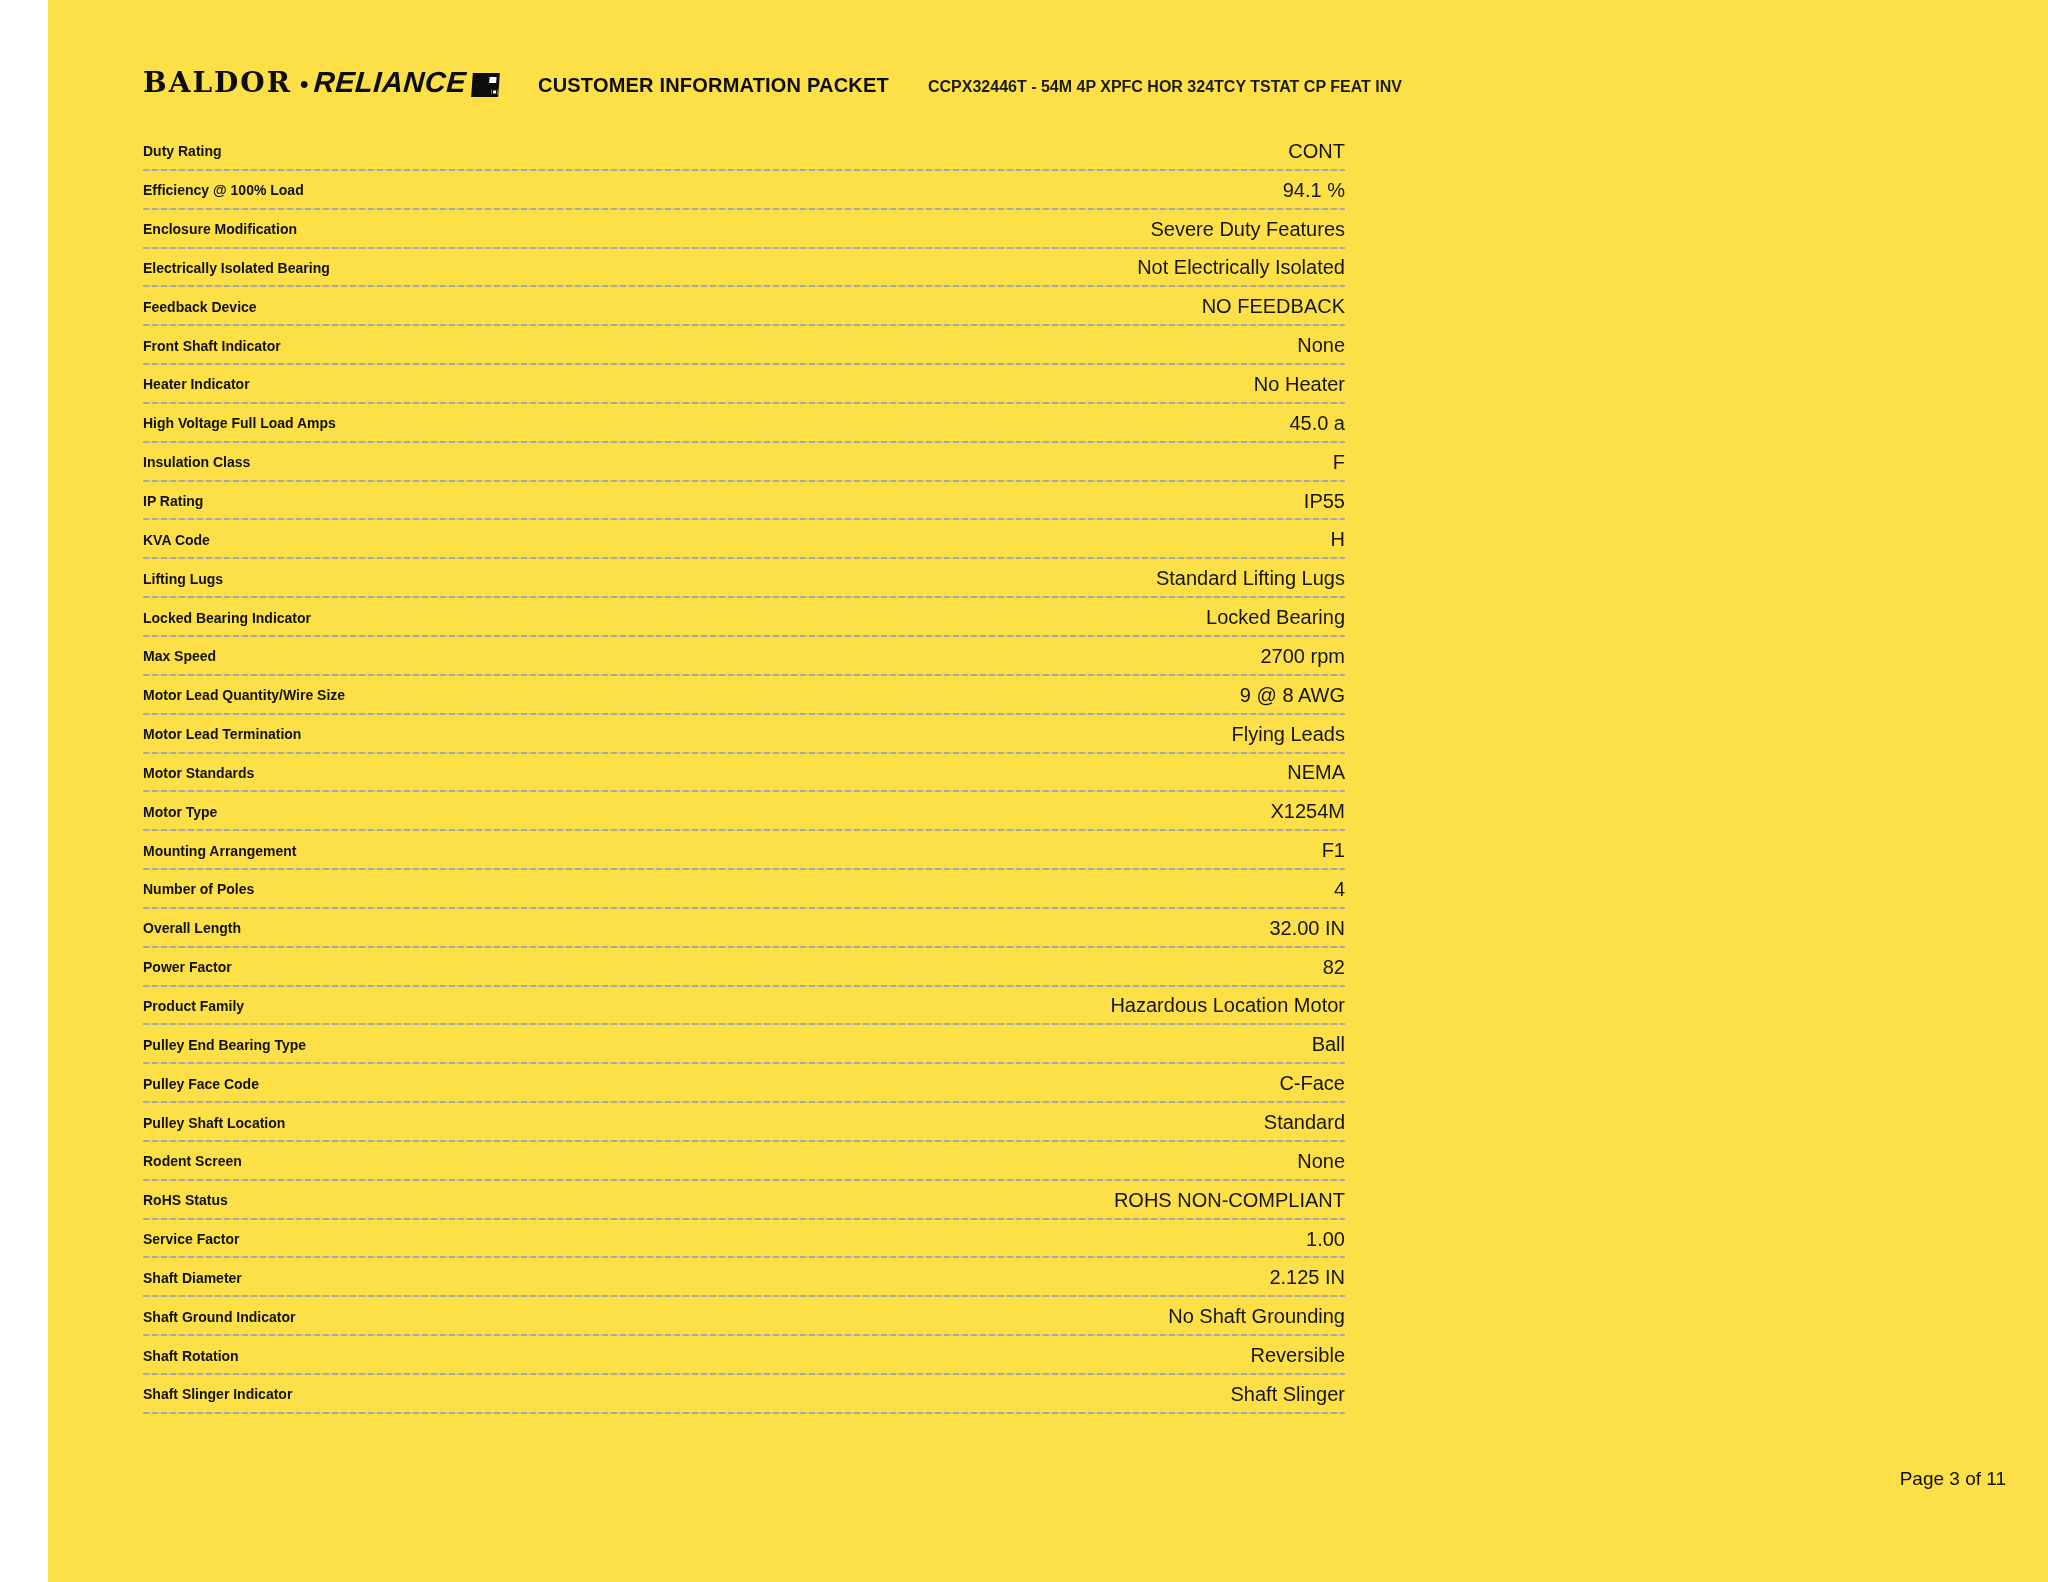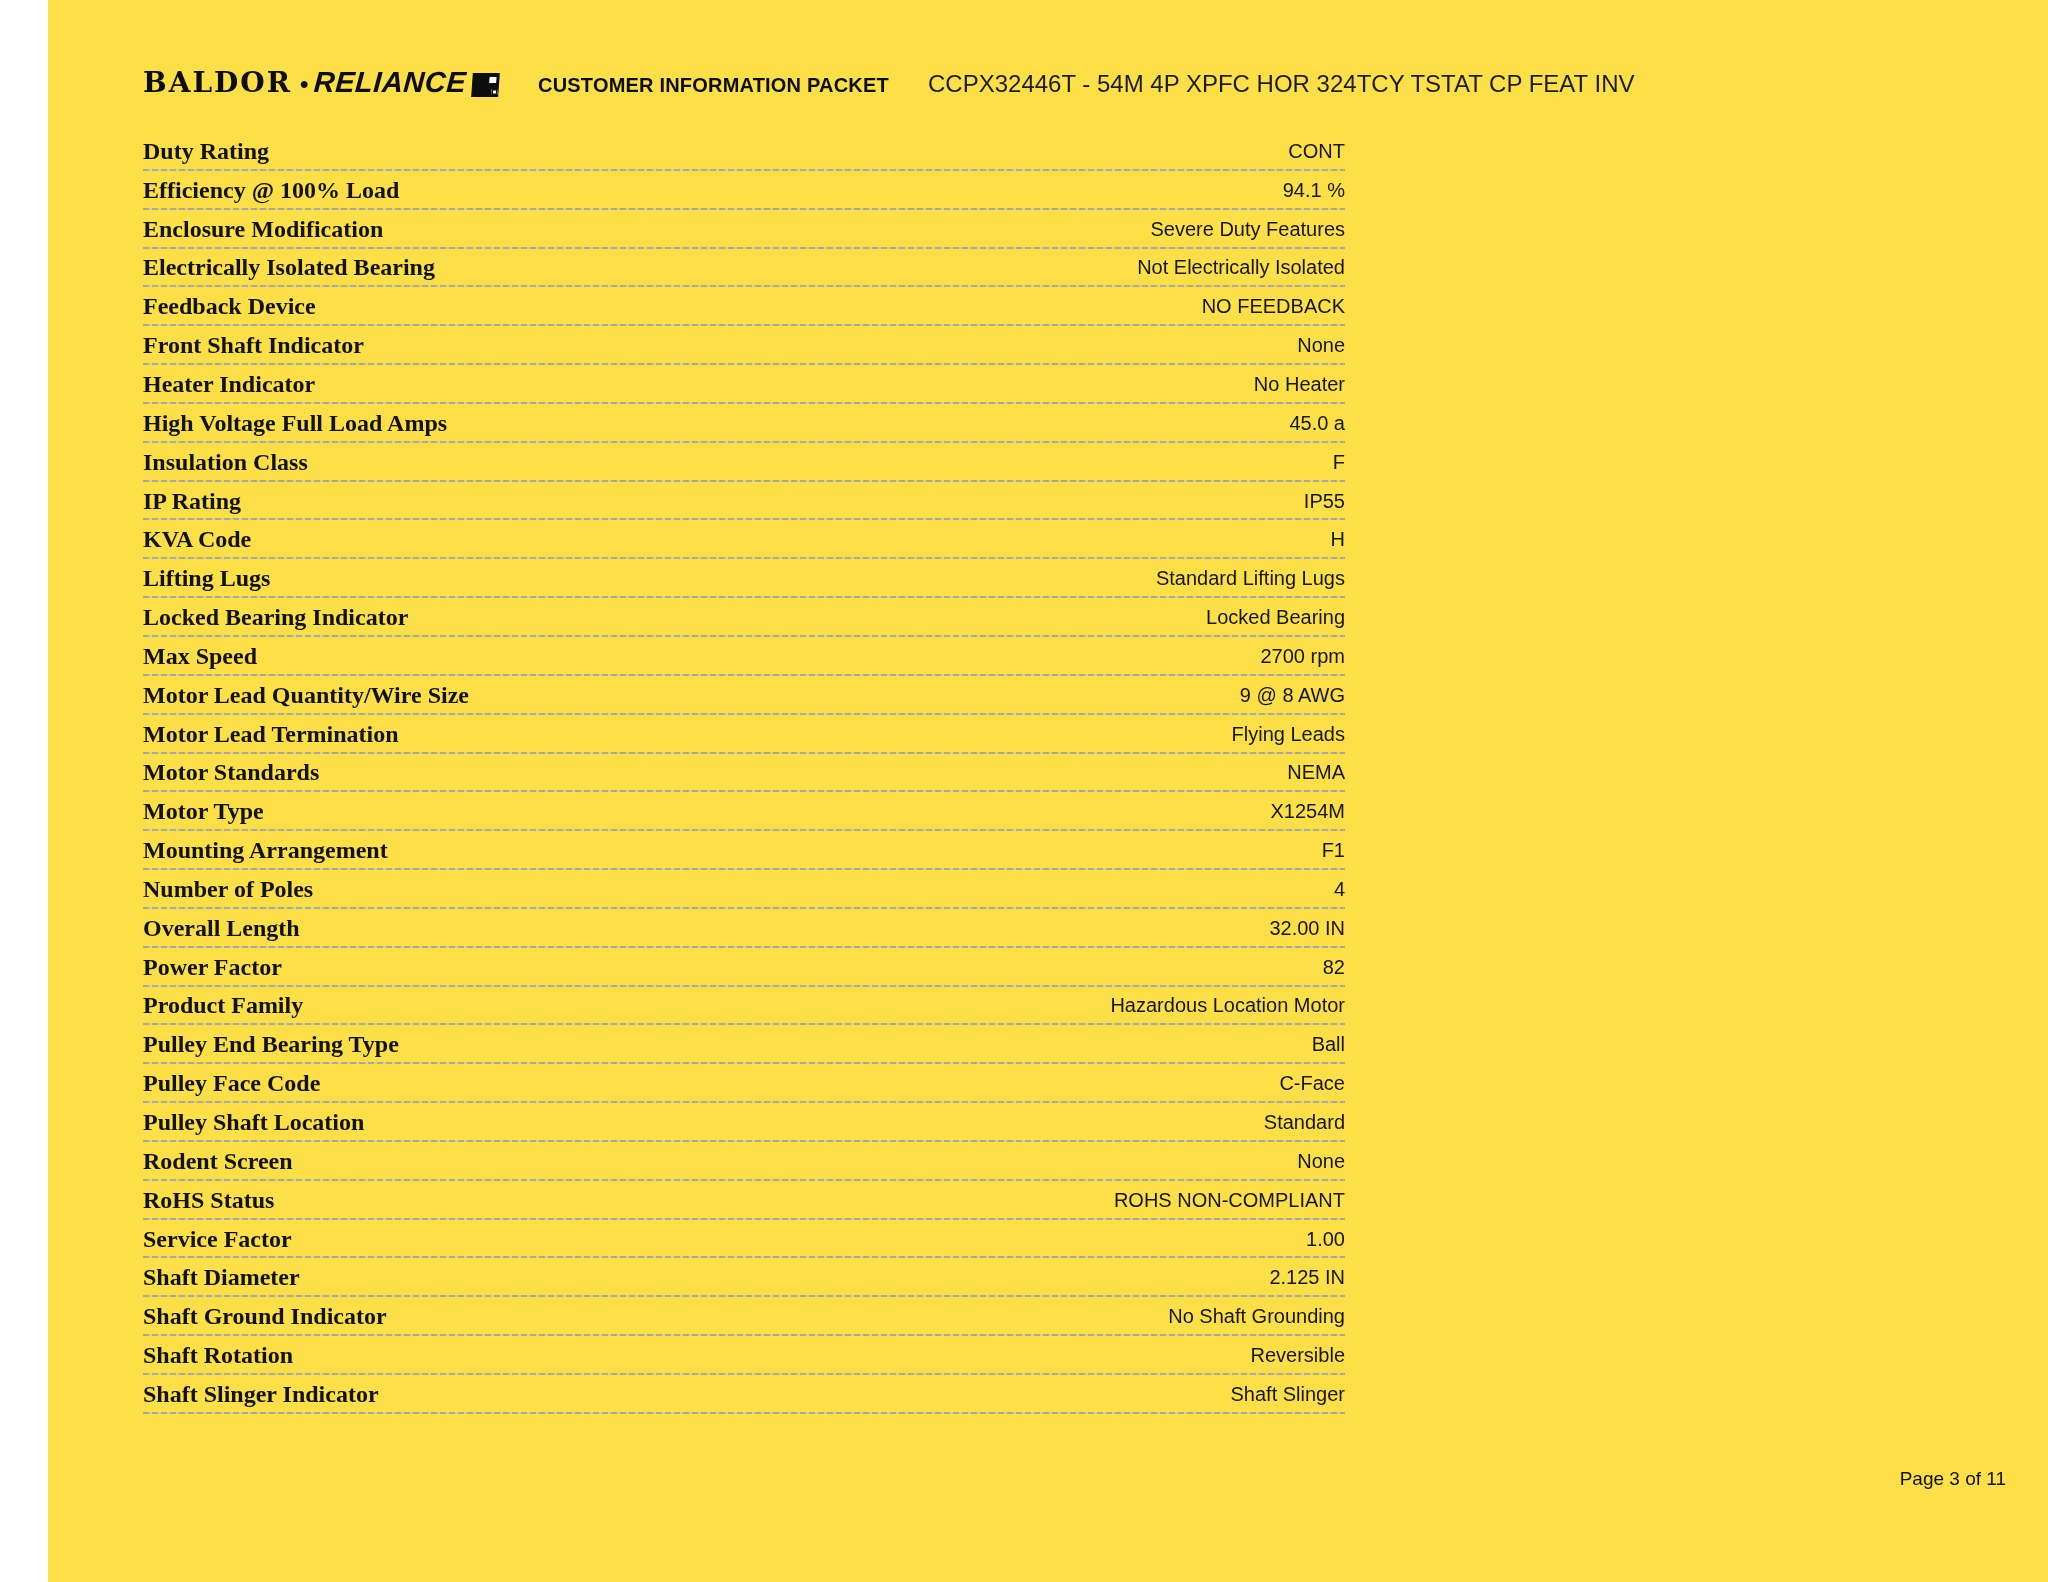--- a/index.html
+++ b/index.html
@@ -82,22 +82,22 @@
   }
   .doc-title {
     flex: 0 0 390px;
     font-weight: 700;
     font-size: 20px;
     letter-spacing: 0.2px;
     color: #0d0d0d;
     white-space: nowrap;
   }
   .doc-subtitle {
-    font-size: 24px;
-    font-weight: 400;
+    font-size: 16px;
+    font-weight: 700;
     color: #1c1c1c;
     white-space: nowrap;
   }
 
   
   .spec-table {
     position: absolute;
     left: 95px;
     top: 132px;
     width: 1202px;
@@ -117,24 +117,23 @@
     bottom: 0;
     height: 2px;
     background: repeating-linear-gradient(
       to right,
       #a8a8a8 0px, #a8a8a8 6px,
       rgba(168,168,168,0.25) 6px, rgba(168,168,168,0.25) 9px
     );
   }
   .row .label {
     font-weight: 700;
-    font-size: 24px;
+    font-size: 14px;
     color: #121212;
     white-space: nowrap;
-    font-family: Liberation Serif, serif;
   }
   .row .value {
     font-weight: 400;
     font-size: 20px;
     color: #161616;
     text-align: left;
     white-space: nowrap;
   }
 
   

